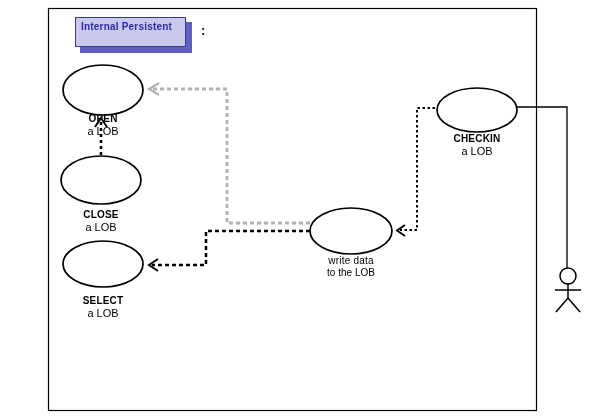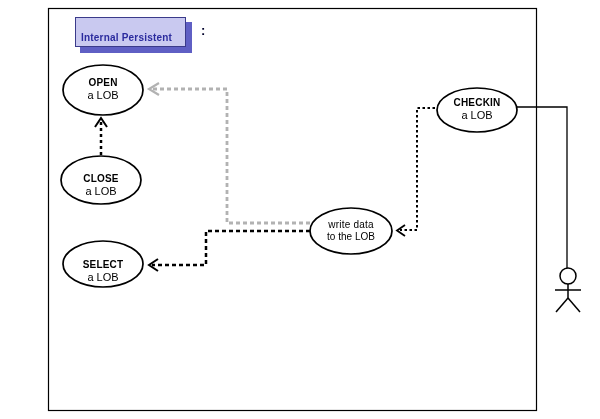--- a/index.html
+++ b/index.html
@@ -7,33 +7,33 @@
     position:relative;width:600px;height:419px;background:#ffffff;
     font-family:"Liberation Sans","DejaVu Sans",sans-serif;overflow:hidden;
   }
   #diagram-svg{position:absolute;left:0;top:0;width:600px;height:419px;}
   
   .legend-shadow{position:absolute;left:80px;top:22px;width:112px;height:31px;background:#5f5fc4;}
   .legend-box{
     position:absolute;left:75px;top:17px;width:111px;height:30px;
     background:#c9c9f0;border:1px solid #3a3a8a;
     color:#2b2b9e;font-weight:bold;font-size:10px;line-height:1.2;
-    padding:14px 0 0 5px;box-sizing:border-box;letter-spacing:0.2px;
+    padding:3px 0 0 5px;box-sizing:border-box;letter-spacing:0.2px;
   }
   .title-sep{
     position:absolute;left:201px;top:23px;font-weight:bold;font-size:13px;color:#00002a;
   }
   .diagram-title{
     position:absolute;left:217px;top:27px;font-weight:bold;font-size:11.5px;color:#000000;
     letter-spacing:0.3px;
   }
   
   .oval-label{
     position:absolute;display:flex;flex-direction:column;align-items:center;justify-content:center;
-    text-align:center;color:#000;
+    text-align:center;color:#000;margin-top:36px;
   }
   .oval-label .l1{font-weight:bold;font-size:10px;line-height:1.2;letter-spacing:0.2px;}
   .oval-label .l2{font-weight:normal;font-size:11px;line-height:1.2;}
   .oval-label.plain .l1,.oval-label.plain .l2{font-weight:normal;font-size:10px;}
   #lbl-open{left:63px;top:66px;width:80px;height:48px;}
   #lbl-close{left:61px;top:157px;width:80px;height:58px;}
   #lbl-select{left:63px;top:242px;width:80px;height:60px;}
   #lbl-write{left:310px;top:209px;width:82px;height:44px;}
   #lbl-checkin{left:437px;top:89px;width:80px;height:42px;}
   

